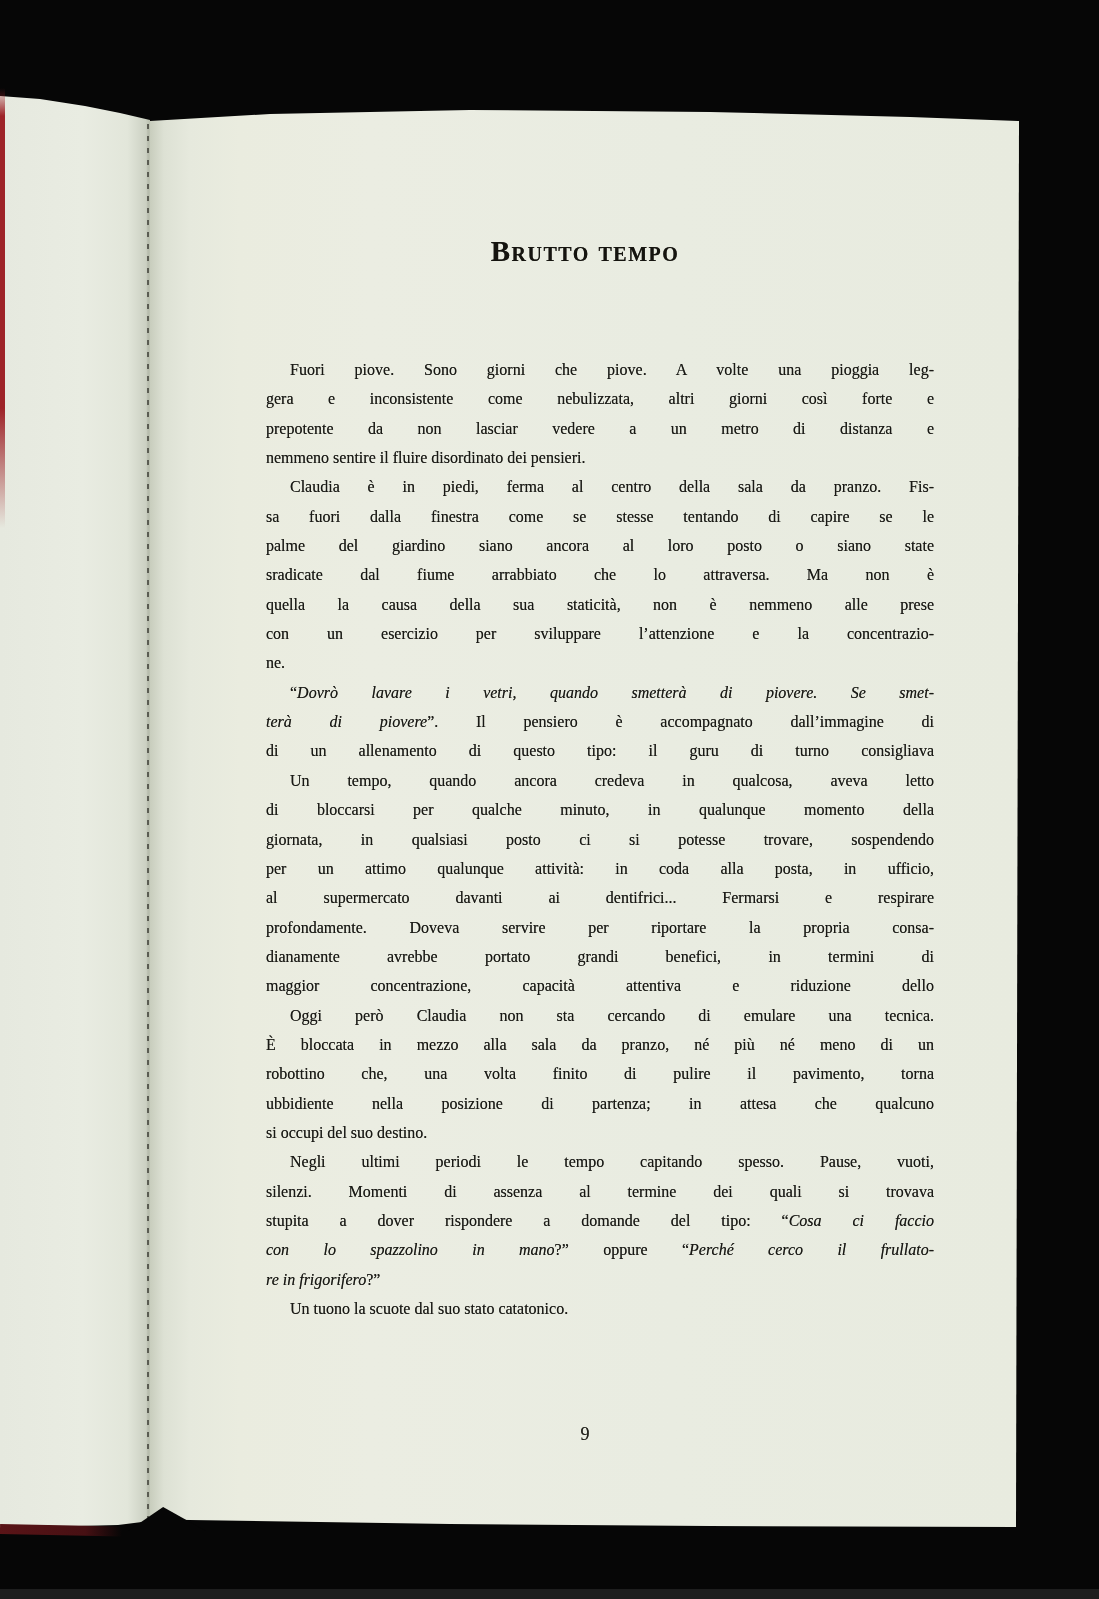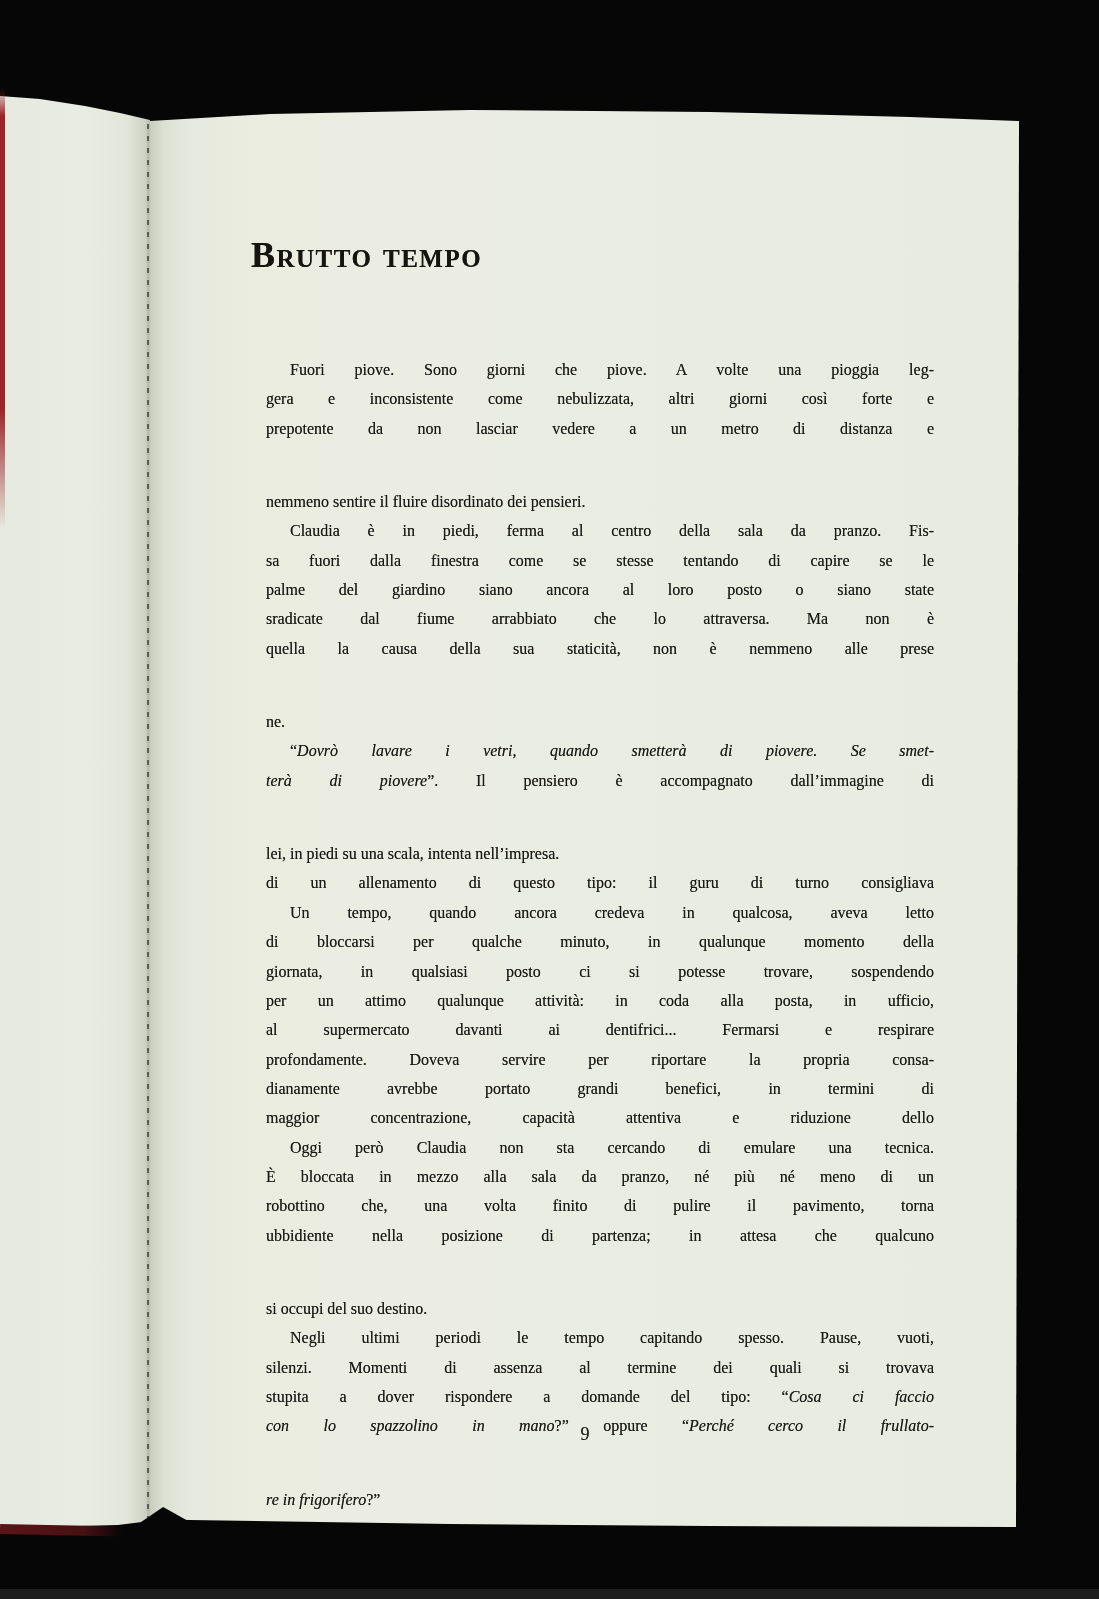--- a/index.html
+++ b/index.html
@@ -50,37 +50,37 @@
     clip-path:polygon(0 100%,45% 0,100% 100%);
   }
   
   .bottom-strip{
     position:absolute;left:0;top:1589px;width:1099px;height:10px;
     background:#1e1e1e;
   }
 
   .title{
     position:absolute;left:101px;top:236px;width:668px;margin:0;
-    text-align:left;
+    text-align:center;
     font-family:"Liberation Serif","DejaVu Serif",serif;
-    font-size:36px;font-weight:700;line-height:1.1;
+    font-size:29px;font-weight:700;line-height:1.1;
     font-variant:small-caps;letter-spacing:1.5px;
     color:#15140f;
     text-shadow:0 0 .5px rgba(20,20,15,.7);
   }
 
   .text-block{
     position:absolute;left:116px;top:355px;width:668px;
     font-size:16px;line-height:29.35px;
     color:#191915;
     text-shadow:0 0 .5px rgba(25,25,20,.65);
   }
   .line{text-align:justify;text-align-last:justify;}
   .line.first{text-indent:24px;}
-  .line.last{text-align-last:left;margin-top:44px;}
+  .line.last{text-align-last:left;}
   .it{font-style:italic;}
 
   .page-number{
     position:absolute;left:101px;top:1424px;width:668px;
     text-align:center;font-size:18px;color:#22221c;
     text-shadow:0 0 .5px rgba(25,25,20,.6);
   }
 </style>
 </head>
 <body>
@@ -95,24 +95,24 @@
     <div class="text-block">
         <div class="line first"><span>Fuori piove. Sono giorni che piove. A volte una pioggia leg-</span></div>
         <div class="line"><span>gera e inconsistente come nebulizzata, altri giorni così forte e</span></div>
         <div class="line"><span>prepotente da non lasciar vedere a un metro di distanza e</span></div>
         <div class="line last"><span>nemmeno sentire il fluire disordinato dei pensieri.</span></div>
         <div class="line first"><span>Claudia è in piedi, ferma al centro della sala da pranzo. Fis-</span></div>
         <div class="line"><span>sa fuori dalla finestra come se stesse tentando di capire se le</span></div>
         <div class="line"><span>palme del giardino siano ancora al loro posto o siano state</span></div>
         <div class="line"><span>sradicate dal fiume arrabbiato che lo attraversa. Ma non è</span></div>
         <div class="line"><span>quella la causa della sua staticità, non è nemmeno alle prese</span></div>
+        <div class="line"><span>con un esercizio per sviluppare l’attenzione e la concentrazio-</span></div>
         <div class="line last"><span>ne.</span></div>
         <div class="line first"><span>“</span><span class="it">Dovrò lavare i vetri, quando smetterà di piovere. Se smet-</span></div>
         <div class="line"><span class="it">terà di piovere</span><span>”. Il pensiero è accompagnato dall’immagine di</span></div>
-        <div class="line last"><span>lei, in piedi su una scala, intenta nell’impresa.</span></div>
         <div class="line"><span>di un allenamento di questo tipo: il guru di turno consigliava</span></div>
         <div class="line first"><span>Un tempo, quando ancora credeva in qualcosa, aveva letto</span></div>
         <div class="line"><span>di bloccarsi per qualche minuto, in qualunque momento della</span></div>
         <div class="line"><span>giornata, in qualsiasi posto ci si potesse trovare, sospendendo</span></div>
         <div class="line"><span>per un attimo qualunque attività: in coda alla posta, in ufficio,</span></div>
         <div class="line"><span>al supermercato davanti ai dentifrici... Fermarsi e respirare</span></div>
         <div class="line"><span>profondamente. Doveva servire per riportare la propria consa-</span></div>
         <div class="line"><span>dianamente avrebbe portato grandi benefici, in termini di</span></div>
         <div class="line"><span>maggior concentrazione, capacità attentiva e riduzione dello</span></div>
         <div class="line first"><span>Oggi però Claudia non sta cercando di emulare una tecnica.</span></div>

